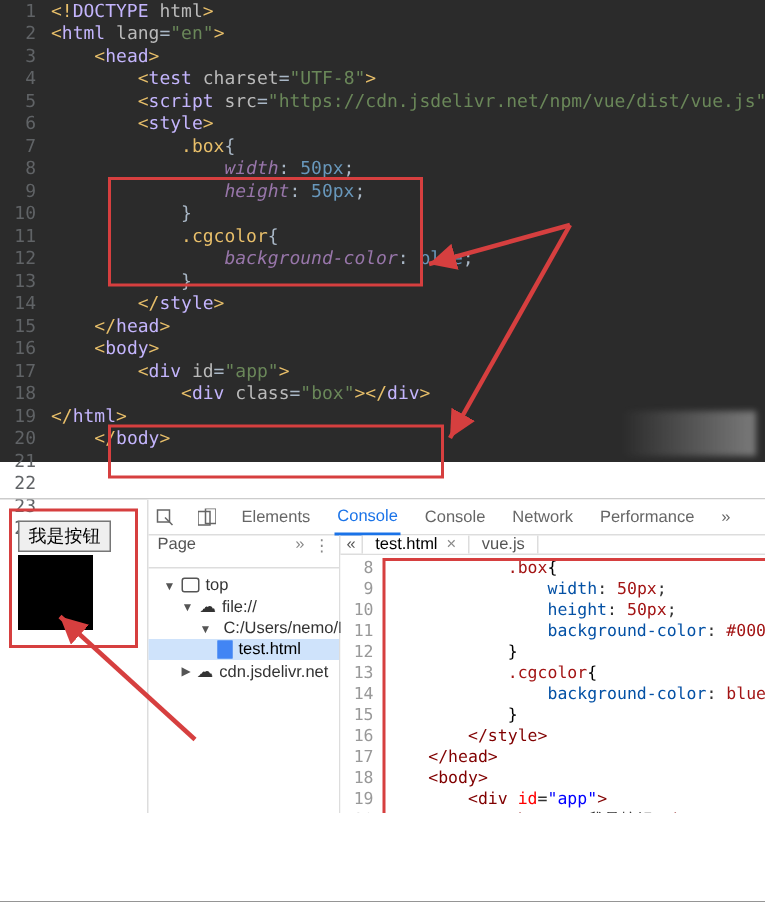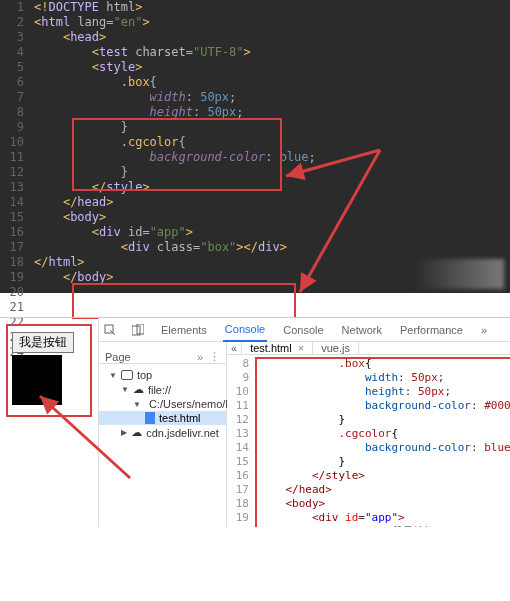--- a/index.html
+++ b/index.html
@@ -37,21 +37,21 @@
   .preview-box { width:50px; height:50px; background:#000; margin-top:2px; }
 
   .devtools { flex:1; border-left:1px solid #ddd; font-family: Arial, sans-serif; font-size:11px; color:#333; position:relative; background:#fff; }
   .dt-toolbar { display:flex; align-items:center; border-bottom:1px solid #ddd; height:24px; padding:0 4px; gap:14px; }
   .dt-toolbar .ic { width:14px; height:14px; display:flex; align-items:center; justify-content:center; color:#666; }
   .dt-tab { color:#666; padding:0 2px; height:24px; display:flex; align-items:center; }
   .dt-tab.active { color:#1a73e8; border-bottom:2px solid #1a73e8; }
 
   .dt-split { display:flex; height:calc(100% - 24px); }
   .sources-left { width:128px; border-right:1px solid #ddd; }
-  .sl-head { display:flex; align-items:flex-end; height:22px; border-bottom:1px solid #ddd; padding:0 6px; gap:6px; color:#555; }
+  .sl-head { display:flex; align-items:flex-start; height:22px; border-bottom:1px solid #ddd; padding:0 6px; gap:6px; color:#555; }
   .tree { font-size:11px; padding:4px 0; }
   .tree-row { display:flex; align-items:center; gap:4px; padding:1px 4px 1px 10px; }
   .tree-row.d1 { padding-left:22px; }
   .tree-row.d2 { padding-left:34px; }
   .tree-row.d3 { padding-left:46px; }
   .tree-row.sel { background:#cfe3fb; }
   .ic-tri { font-size:8px; color:#555; }
   .ic-frame { width:12px; height:10px; border:1px solid #555; border-radius:2px; }
   .ic-cloud { font-size:11px; }
   .ic-folder { width:12px; height:9px; background:#999; border-radius:1px; }
@@ -113,20 +113,21 @@
     <div>22</div>
     <div>23</div>
     <div>24</div>
   </div>
 
   <div class="code">
     <div class="code-line"><span class="tag-angle">&lt;!</span><span class="tag-name">DOCTYPE </span><span class="attr-name">html</span><span class="tag-angle">&gt;</span></div>
     <div class="code-line"><span class="tag-angle">&lt;</span><span class="tag-name">html</span> <span class="attr-name">lang</span><span class="attr-eq">=</span><span class="attr-val">"en"</span><span class="tag-angle">&gt;</span></div>
     <div class="code-line">    <span class="tag-angle">&lt;</span><span class="tag-name">head</span><span class="tag-angle">&gt;</span></div>
     <div class="code-line">        <span class="tag-angle">&lt;</span><span class="tag-name">test</span> <span class="attr-name">charset</span><span class="attr-eq">=</span><span class="attr-val">"UTF-8"</span><span class="tag-angle">&gt;</span></div>
+    <div class="code-line">        <span class="tag-angle">&lt;</span><span class="tag-name">script</span> <span class="attr-name">src</span><span class="attr-eq">=</span><span class="attr-val">"https://cdn.jsdelivr.net/npm/vue/dist/vue.js"</span></div>
     <div class="code-line">        <span class="tag-angle">&lt;</span><span class="tag-name">style</span><span class="tag-angle">&gt;</span></div>
     <div class="code-line">            <span class="sel">.box</span><span class="brace">{</span></div>
     <div class="code-line">                <span class="prop">width</span><span class="val-col">: </span><span class="val">50px</span><span class="semi">;</span></div>
     <div class="code-line">                <span class="prop">height</span><span class="val-col">: </span><span class="val">50px</span><span class="semi">;</span></div>
     <div class="code-line">            <span class="brace">}</span></div>
     <div class="code-line">            <span class="sel">.cgcolor</span><span class="brace">{</span></div>
     <div class="code-line">                <span class="prop">background-color</span><span class="val-col">: </span><span class="val">blue</span><span class="semi">;</span></div>
     <div class="code-line">            <span class="brace">}</span></div>
     <div class="code-line">        <span class="tag-angle">&lt;/</span><span class="tag-name">style</span><span class="tag-angle">&gt;</span></div>
     <div class="code-line">    <span class="tag-angle">&lt;/</span><span class="tag-name">head</span><span class="tag-angle">&gt;</span></div>

